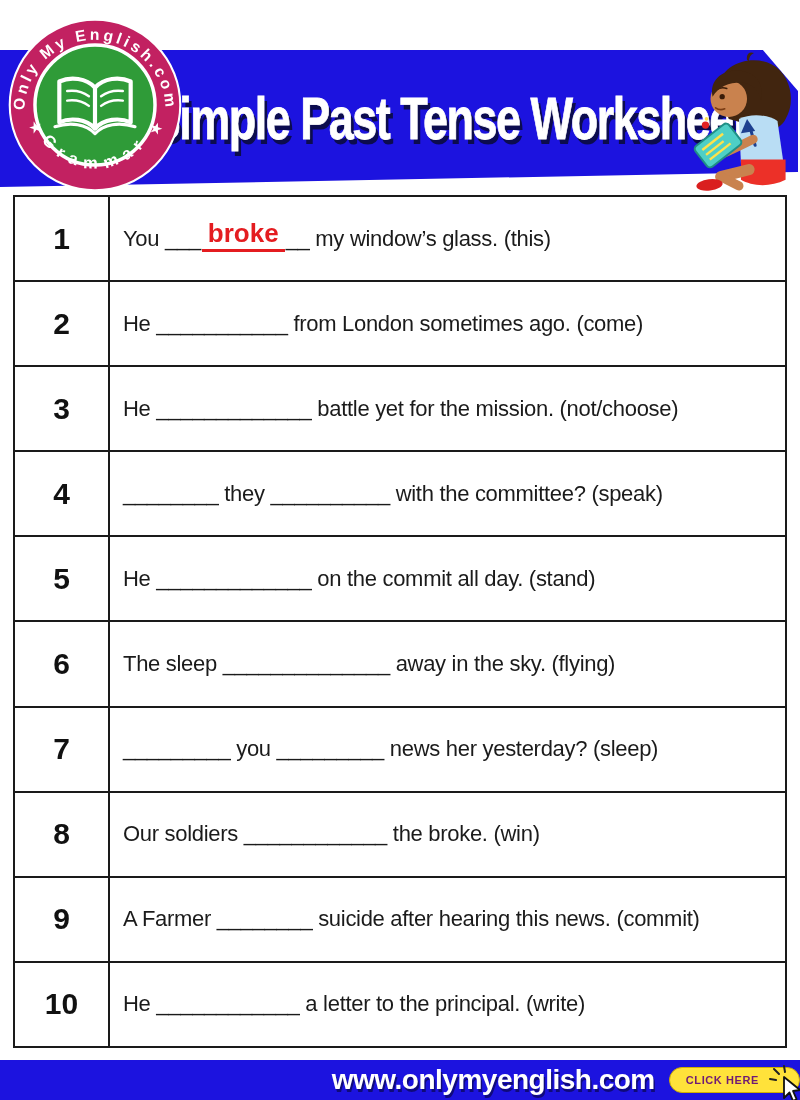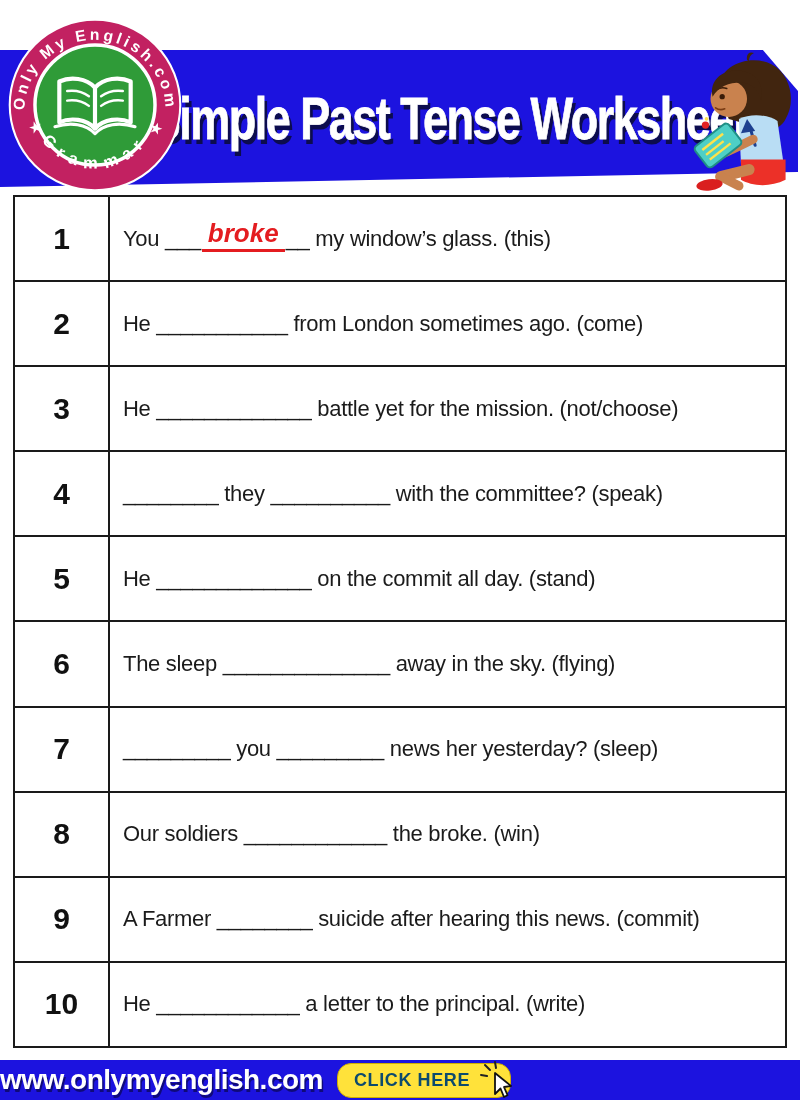--- a/index.html
+++ b/index.html
@@ -31,36 +31,36 @@
   td.num {
     width:95px; text-align:center; font-size:30px; font-weight:700; color:#111;
   }
   td.sentence {
     padding-left:13px; font-size:22px; color:var(--text_black);
     letter-spacing:-0.3px; white-space:nowrap;
   }
   .answer {
     display:inline-block; color:var(--answer_red); font-weight:700; font-size:26px;
     border-bottom:3px solid var(--answer_red); padding:0 6px; margin:0 1px;
-    transform:translateY(-4px); letter-spacing:0;font-style:italic;
+    transform:translateY(-4px); letter-spacing:0;
   }
 
   
   .footer {
     position:absolute; left:0; bottom:0; width:800px; height:40px;
     background:var(--footer_blue);
-    display:flex; align-items:center; justify-content:flex-start; gap:14px;
+    display:flex; align-items:center; justify-content:flex-end; gap:14px;
   }
   .footer-url {
     color:#fff; font-size:28px; font-weight:700; letter-spacing:-0.5px;
     text-shadow:1.5px 2.5px 0 rgba(0,0,0,0.45);
   }
   .click-btn {
-    position:relative; background:var(--button_yellow); color:#0c4a6e;
-    font-size:18px; font-weight:700; letter-spacing:0.6px;
+    position:relative; background:var(--button_yellow); color:#701a75;
+    font-size:11px; font-weight:700; letter-spacing:0.6px;
     border-radius:14px; padding:6px 40px 6px 16px; border:1px solid #cfae00;
     cursor:pointer;
   }
   .click-btn svg { position:absolute; right:-4px; top:-2px; overflow:visible; }
 </style>
 </head>
 <body>
 
 <div class="page">
 

